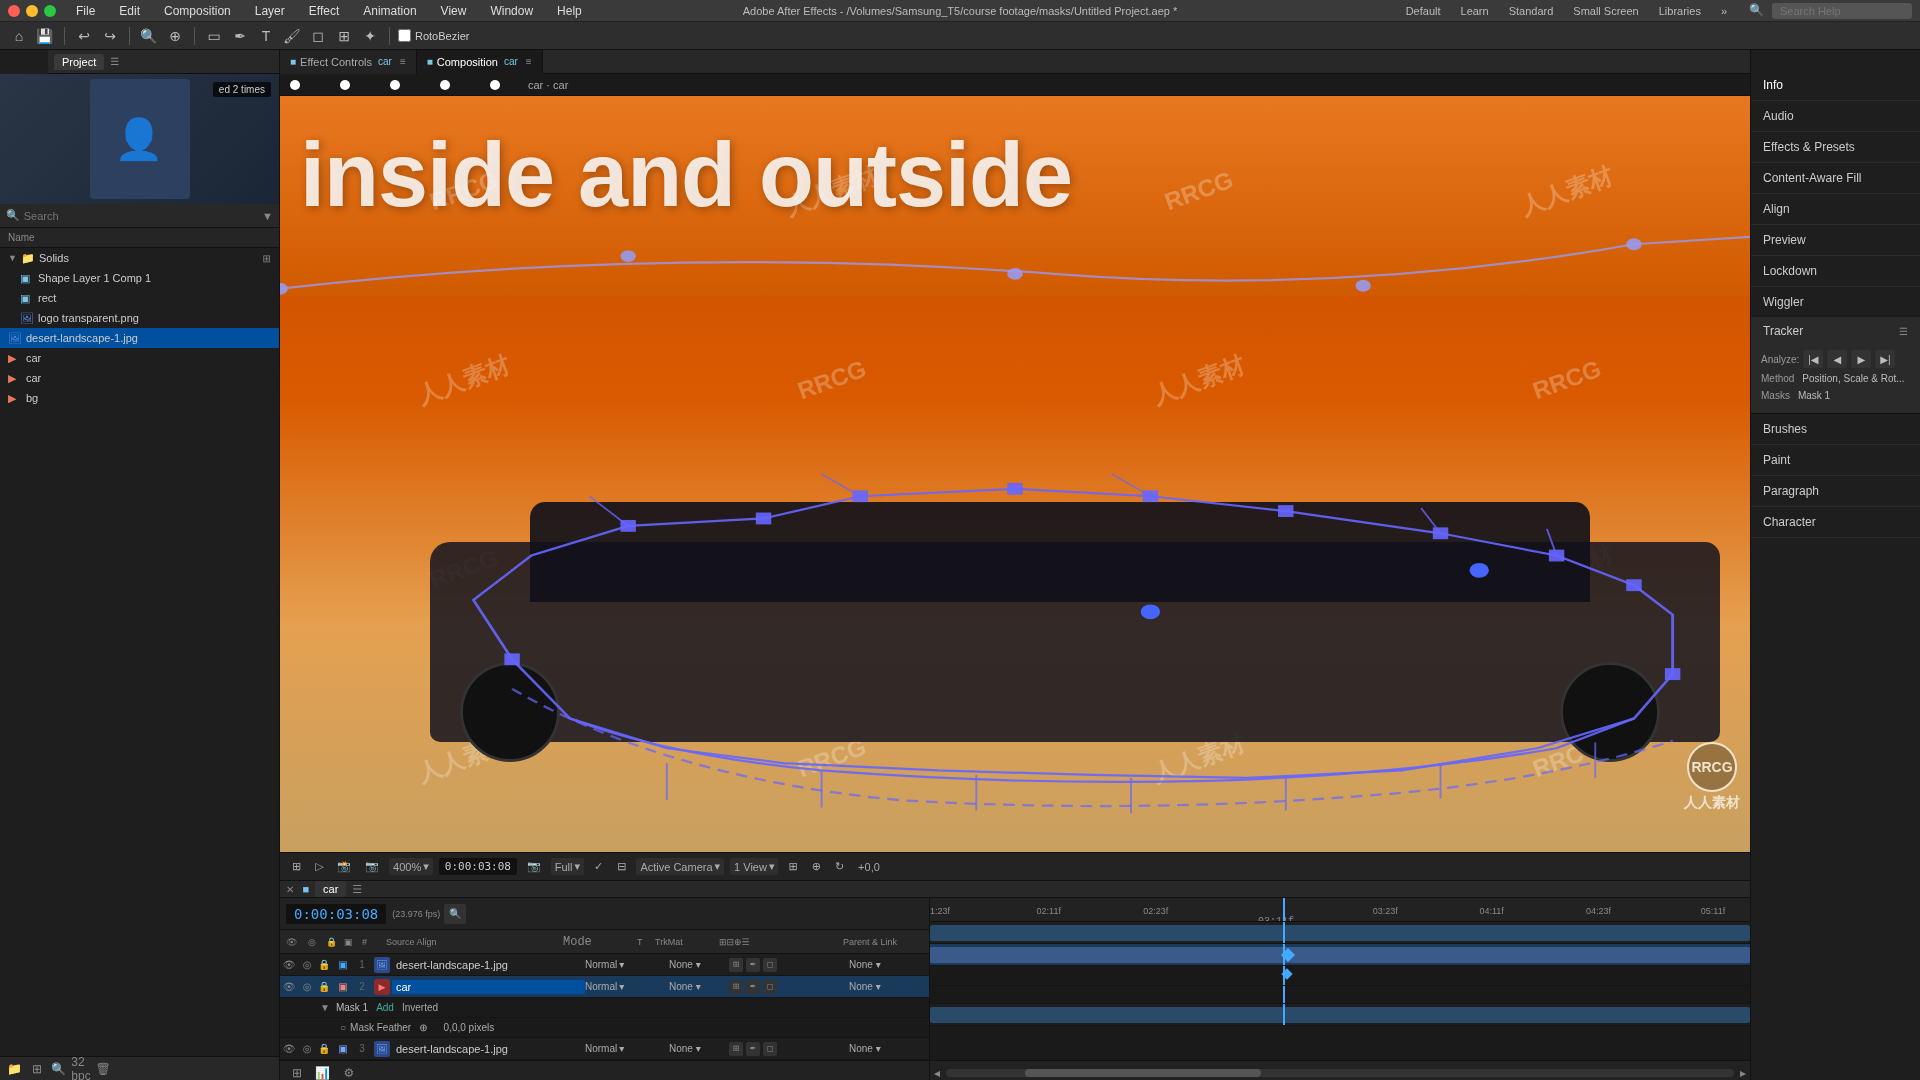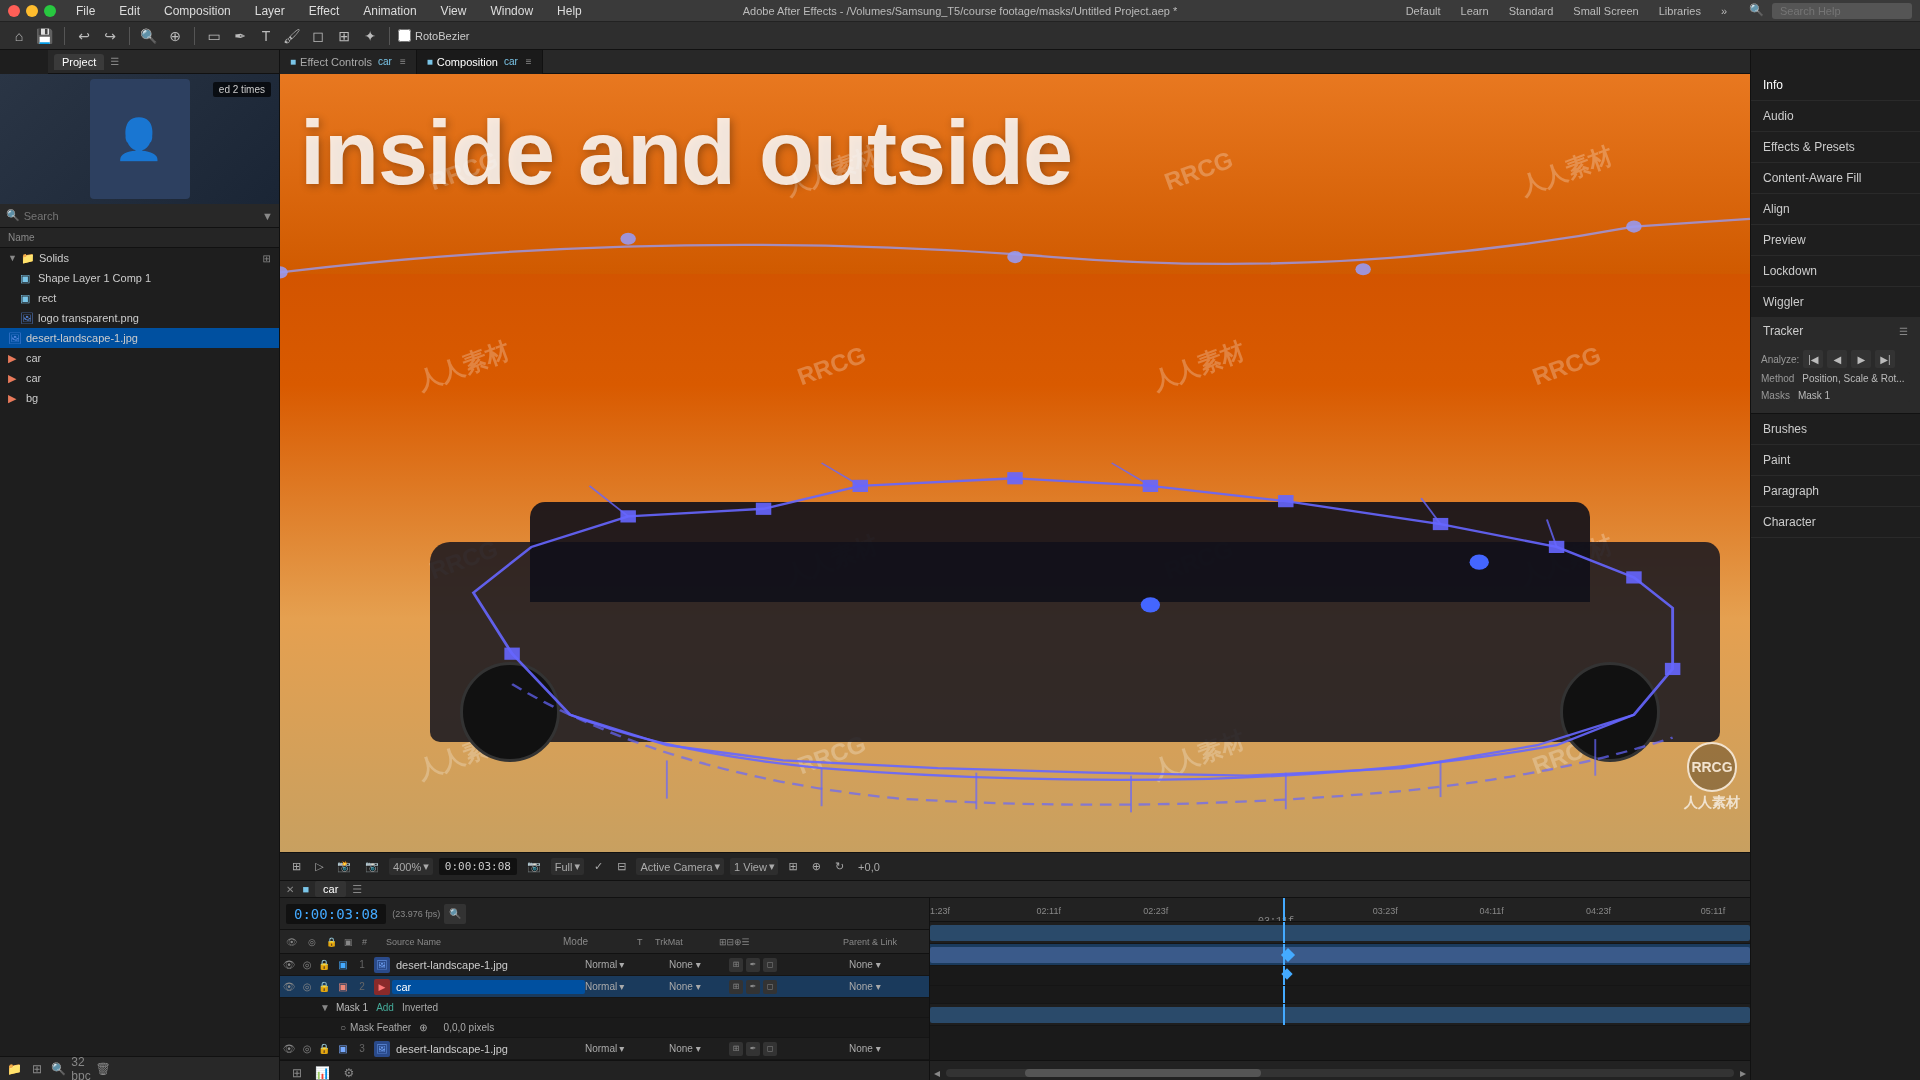--- a/index.html
+++ b/index.html
@@ -838,20 +838,31 @@
       </div>
 
       <div class="comp-tab active">
         <span style="color:#7ac5e8; font-size:10px;">■</span>
         <span>Composition</span>
         <span style="color:#7ac5e8; font-size:10px; margin-left:2px;">car</span>
         <span class="comp-tab-close">≡</span>
       </div>
     </div>
 
+    <div style="height:22px; background:#1a1a1a; display:flex; align-items:center; padding:0 10px; font-size:11px; color:#aaa; border-bottom:1px solid #111; gap:8px;">
+
+      <div style="display:flex; align-items:center; gap:40px;">
+        <span style="display:inline-block; width:10px; height:10px; border-radius:50%; background:#fff;"></span>
+        <span style="display:inline-block; width:10px; height:10px; border-radius:50%; background:#fff;"></span>
+        <span style="display:inline-block; width:10px; height:10px; border-radius:50%; background:#fff;"></span>
+        <span style="display:inline-block; width:10px; height:10px; border-radius:50%; background:#fff;"></span>
+        <span style="display:inline-block; width:10px; height:10px; border-radius:50%; background:#fff;"></span>
+      </div>
+      <span style="margin-left:20px;">car · car</span>
+    </div>
 
     <div class="comp-viewer">
       <div class="comp-canvas">
 
         <div class="comp-bg"></div>
 
         <div style="position:absolute; top:0; left:0; right:0; height:200px; background:linear-gradient(180deg, #e87820 0%, #d05a00 100%);"></div>
 
         <div class="watermark">
           <div class="watermark-item">RRCG</div>
@@ -991,22 +1002,22 @@
             <span class="tl-ctrl-btn">🔍</span>
           </div>
 
           <div class="timeline-header">
 
             <span style="width:18px; font-size:9px;">👁</span>
             <span style="width:14px; font-size:9px;">◎</span>
             <span style="width:14px; font-size:9px;">🔒</span>
             <span style="width:14px; font-size:9px;">▣</span>
             <span style="width:20px; font-size:9px;">#</span>
-            <span style="flex:1; font-size:9px;">Source Name</span>
-            <span style="width:70px; font-size:10px;">Mode</span>
+            <span style="flex:1; font-size:9px;">Source Align</span>
+            <span style="width:70px; font-size:12px;font-family:Liberation Mono, monospace;">Mode</span>
             <span style="width:14px; font-size:9px;">T</span>
             <span style="width:60px; font-size:9px;">TrkMat</span>
             <span style="width:120px; font-size:9px;">⊞⊟⊕☰</span>
             <span style="width:80px; font-size:9px;">Parent &amp; Link</span>
           </div>
 
           <div class="layer-list">
 
             <div class="layer-row">
               <span class="layer-visibility">👁</span>

